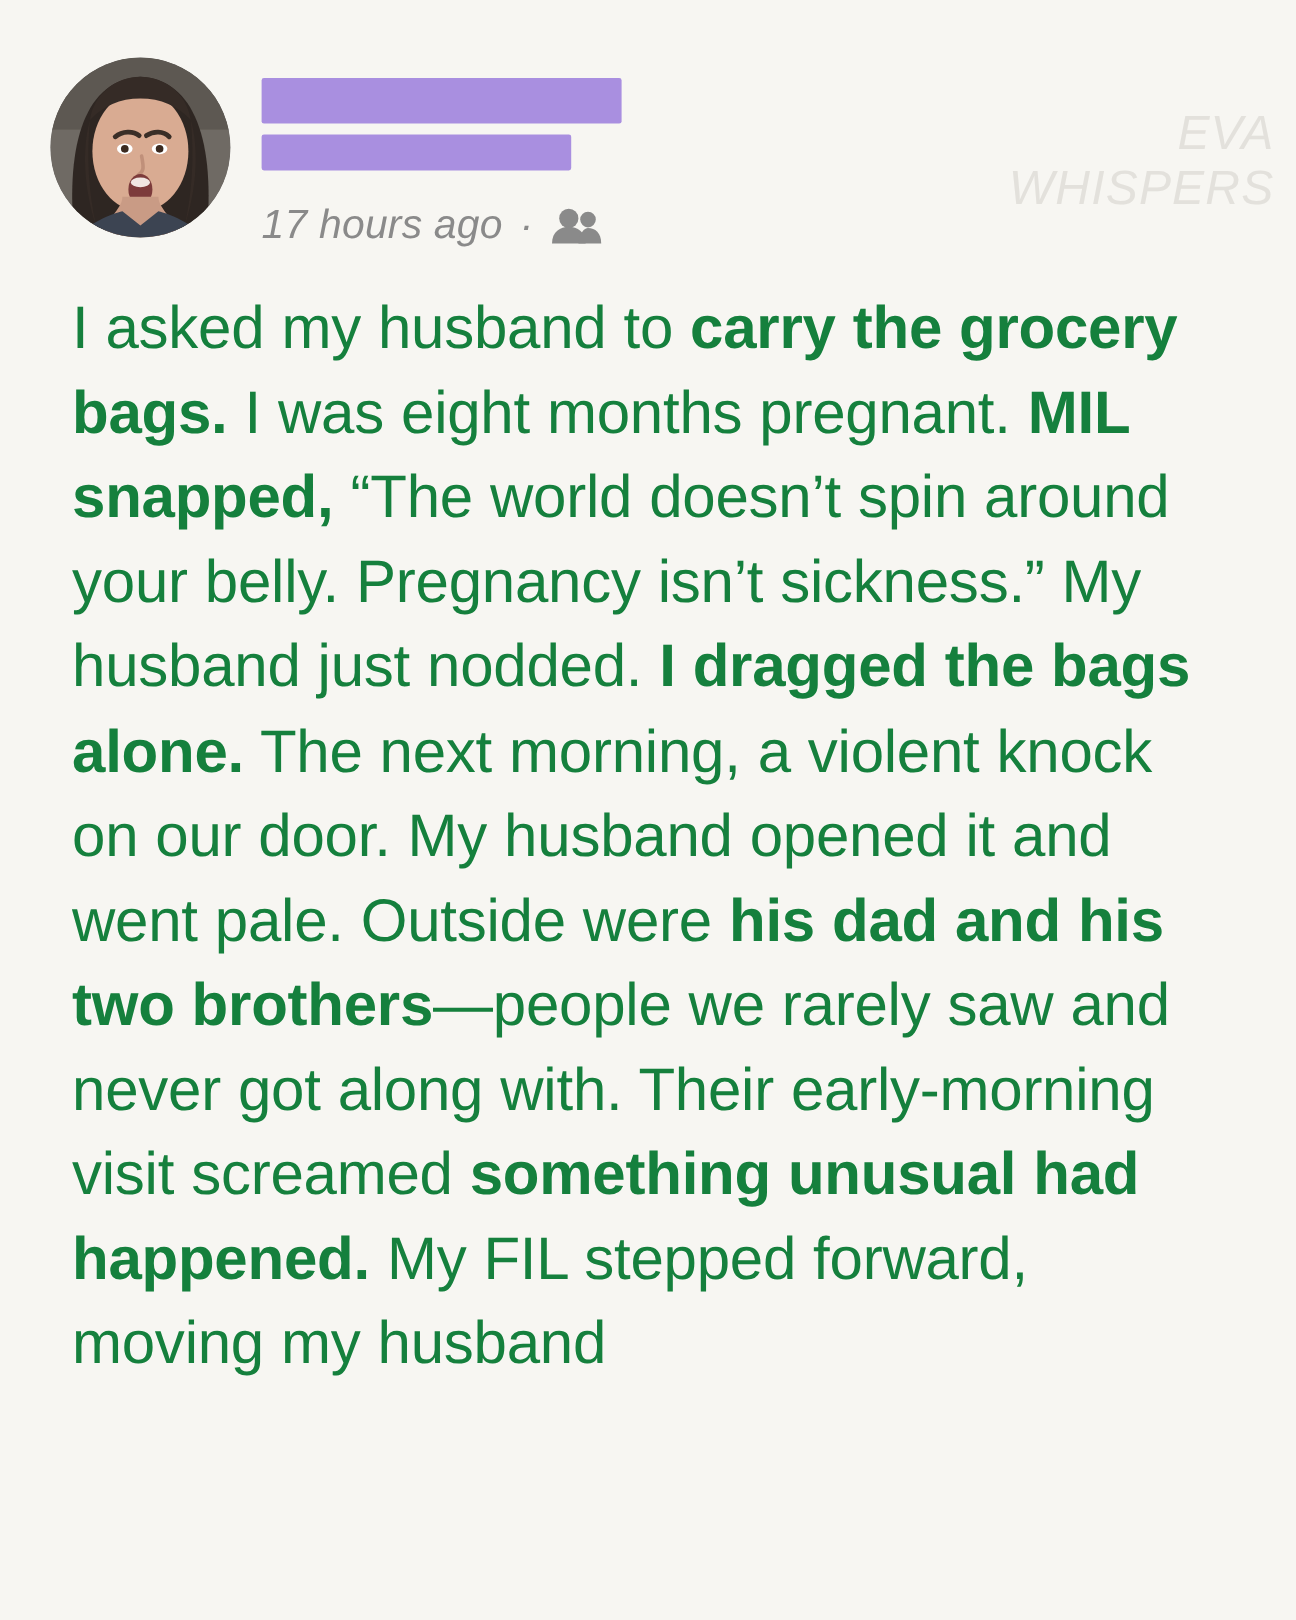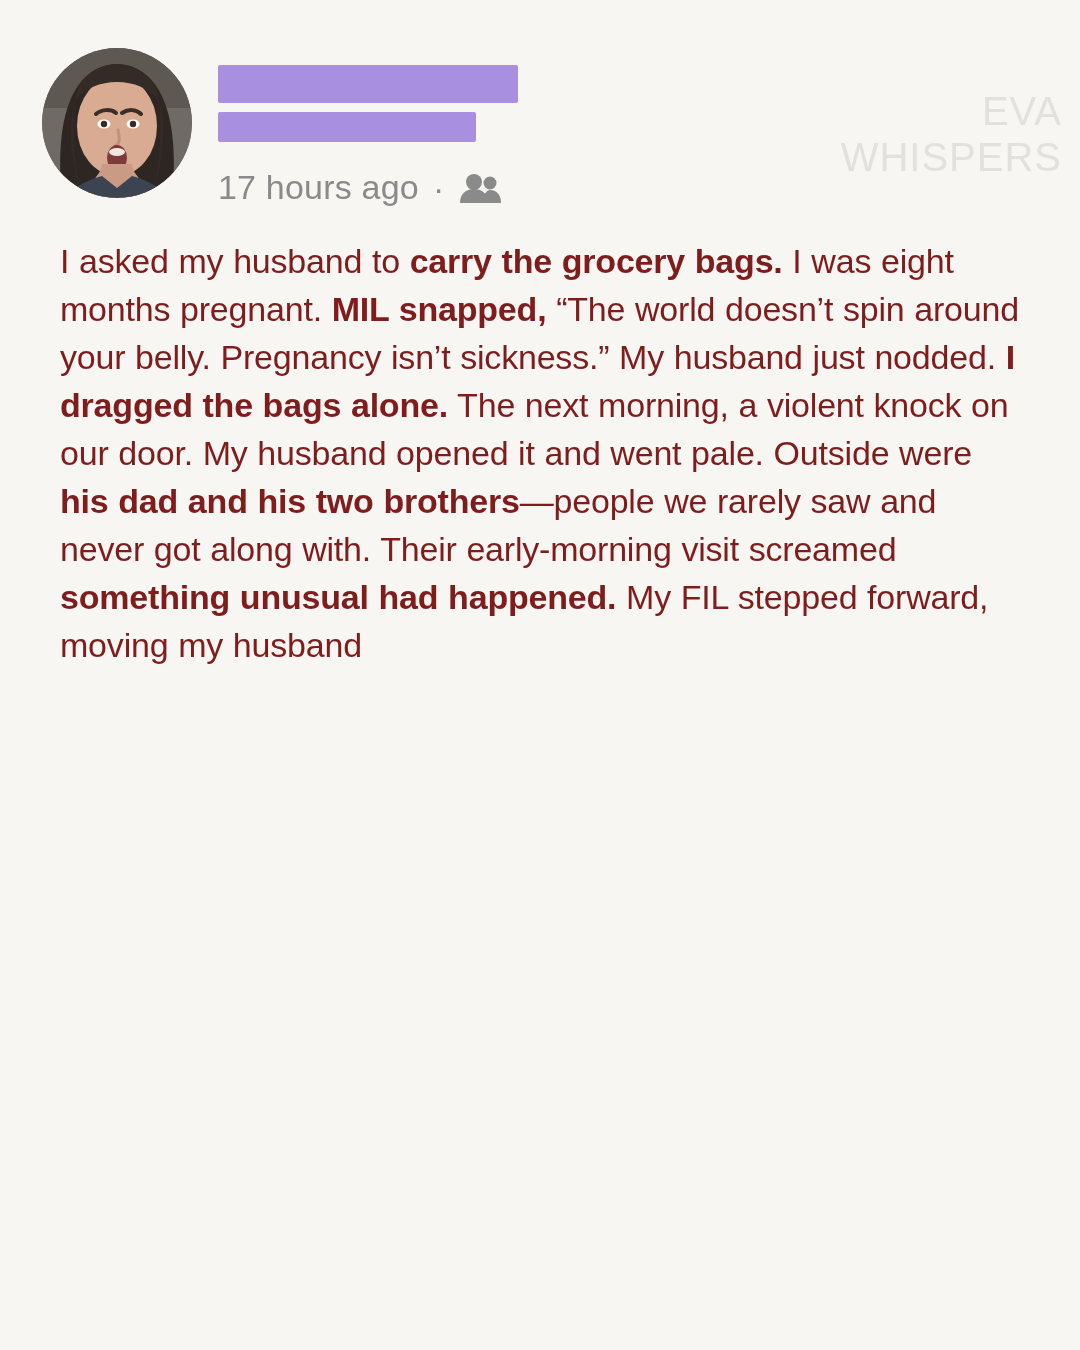--- a/index.html
+++ b/index.html
@@ -20,20 +20,21 @@
     width: 1080px;
     height: 1350px;
     box-sizing: border-box;
     padding: 0;
   }
 
   
   .header {
     position: relative;
     height: 230px;
+    font-style: italic;
   }
 
   .avatar {
     position: absolute;
     left: 42px;
     top: 48px;
     width: 150px;
     height: 150px;
     border-radius: 50%;
     overflow: hidden;
@@ -100,23 +101,23 @@
     user-select: none;
   }
   .watermark div { white-space: nowrap; }
 
   
   .body-text {
     position: absolute;
     left: 60px;
     top: 238px;
     width: 960px;
-    font-size: 34px;
+    font-size: 50px;
     line-height: 1.41;
-    color: #7f1d1d;
+    color: #15803d;
     letter-spacing: -0.2px;
     word-spacing: 0.5px;
   }
   .body-text b { font-weight: 700; }
 </style>
 </head>
 <body>
 
 <div class="post">
 

